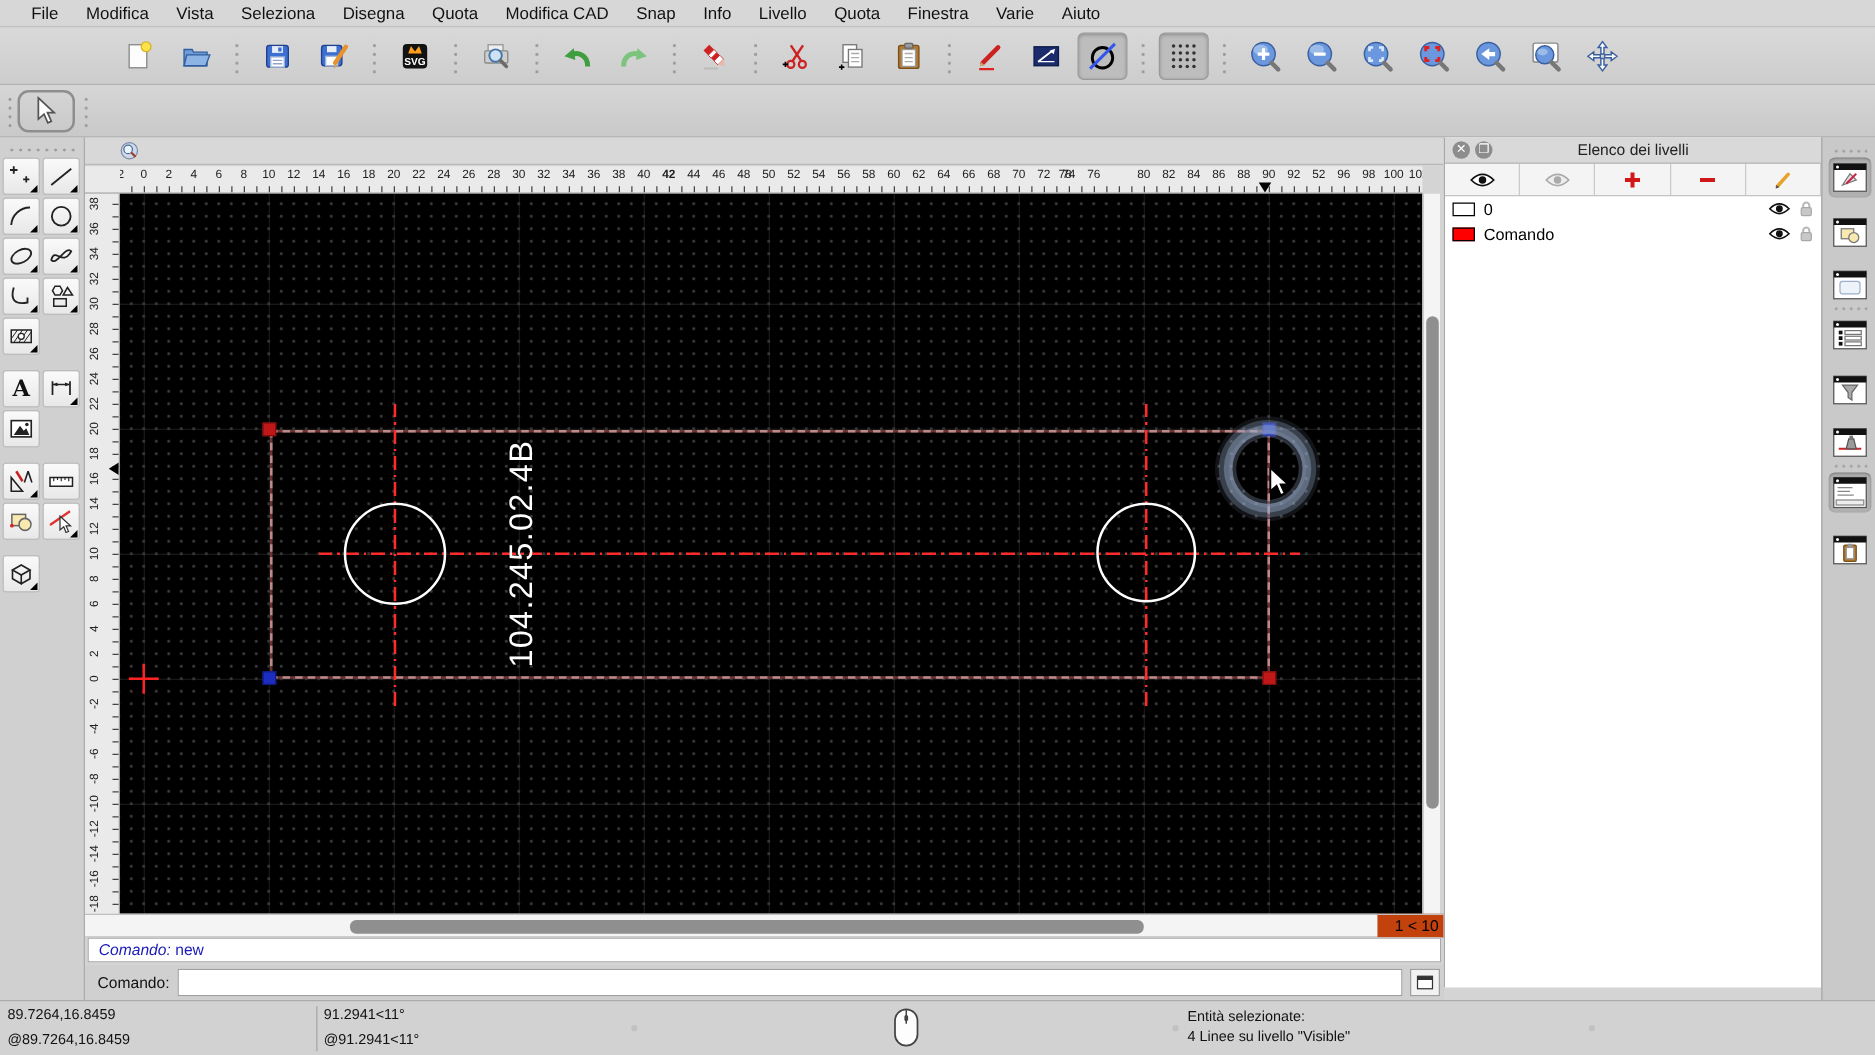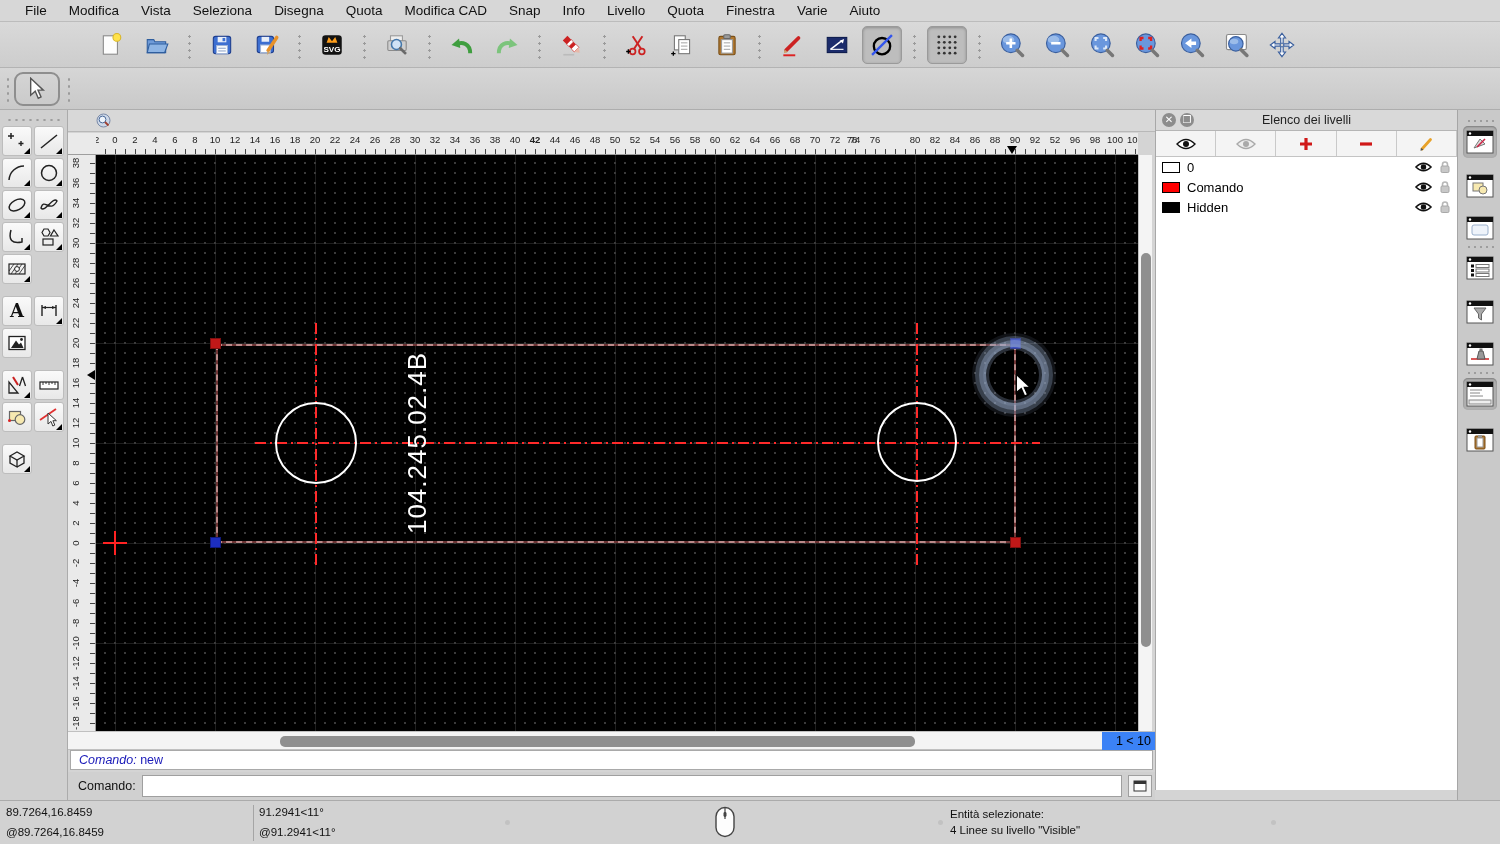--- a/index.html
+++ b/index.html
@@ -68,21 +68,21 @@
   .part-label { position:absolute; left:321px; top:288px; transform:translate(-50%,-50%) rotate(-90deg); color:#fff; font-size:26px; letter-spacing:1px; white-space:nowrap; }
   .snap-glow { position:absolute; left:890px; top:192px; width:56px; height:56px; border-radius:50%;
      box-shadow:0 0 0 3px rgba(150,170,200,.20), 0 0 0 7px rgba(160,180,210,.38), 0 0 0 11px rgba(150,170,200,.30), 0 0 0 14px rgba(140,160,190,.12), inset 0 0 0 3px rgba(150,170,200,.28); }
   .cursor { position:absolute; left:919px; top:219px; }
 
   
   .vscroll { position:absolute; left:1138px; top:155px; width:14px; height:576px; background:#f4f4f4; border-left:1px solid #c0c0c0; }
   .vthumb { position:absolute; left:2px; top:98px; width:10px; height:394px; background:#8f8f8f; border-radius:5px; }
   .hscroll { position:absolute; left:68px; top:731px; width:1034px; height:19px; background:#f4f4f4; border-top:1px solid #c0c0c0; border-bottom:1px solid #c0c0c0; }
   .hthumb { position:absolute; left:212px; top:4px; width:635px; height:11px; background:#8f8f8f; border-radius:5px; }
-  .scale-label { position:absolute; left:1102px; top:731px; width:53px; height:19px; background:#3b82f6; border-top:1px solid #c0c0c0; font-size:12.5px; text-align:right; padding:2px 4px 0 0; color:#000; }
+  .scale-label { position:absolute; left:1102px; top:731px; width:53px; height:19px; background:#c2410c; border-top:1px solid #c0c0c0; font-size:12.5px; text-align:right; padding:2px 4px 0 0; color:#000; }
 
   
   .cmd-history { position:absolute; left:70px; top:750px; width:1083px; height:20px; background:#fff; border:1px solid #a9a9a9; font-size:12.5px; padding:2px 0 0 8px; color:#1a1ab8; }
   .cmd-history .lab { font-style:italic; }
   .cmd-row { position:absolute; left:68px; top:772px; width:1087px; height:28px; background:#d0d0d0; display:flex; align-items:center; }
   .cmd-label { font-size:12.5px; margin-left:10px; color:#111; }
   .cmd-input { margin-left:6px; width:980px; height:22px; border:1px solid #9f9f9f; background:#fff; font-family:"Liberation Sans",sans-serif; font-size:12px; padding:0 4px; }
   .cmd-winbtn { margin-left:6px; width:24px; height:22px; background:#f2f2f2; border:1px solid #9f9f9f; display:flex; align-items:center; justify-content:center; }
 
   
@@ -850,33 +850,20 @@
         <span class="spacer"></span>
         <svg width="17" height="12" viewBox="0 0 20 14">
           <path d="M1 7 Q10 -2 19 7 Q10 16 1 7 Z" fill="#fff" stroke="#111" stroke-width="1.6"></path>
           <circle cx="10" cy="7" r="3.2" fill="#111"></circle>
         </svg>
         <svg width="12" height="14" viewBox="0 0 12 14">
           <path d="M3.5 6 V4.5 a2.5 2.5 0 0 1 5 0 V6" fill="none" stroke="#b8b8b8" stroke-width="1.6"></path>
           <rect x="2" y="6" width="8" height="6.5" rx="1.2" fill="#c8c8c8" stroke="#a8a8a8"></rect>
         </svg>
       </div>
-      <div class="lrow">
-        <span class="swatch" style="background:#000000"></span>
-        <span>Hidden</span>
-        <span class="spacer"></span>
-        <svg width="17" height="12" viewBox="0 0 20 14">
-          <path d="M1 7 Q10 -2 19 7 Q10 16 1 7 Z" fill="#fff" stroke="#111" stroke-width="1.6"></path>
-          <circle cx="10" cy="7" r="3.2" fill="#111"></circle>
-        </svg>
-        <svg width="12" height="14" viewBox="0 0 12 14">
-          <path d="M3.5 6 V4.5 a2.5 2.5 0 0 1 5 0 V6" fill="none" stroke="#b8b8b8" stroke-width="1.6"></path>
-          <rect x="2" y="6" width="8" height="6.5" rx="1.2" fill="#c8c8c8" stroke="#a8a8a8"></rect>
-        </svg>
-      </div>
     </div>
 </div>
 
 <div class="dockstrip">
   <div class="dock-grip" style="top:8px;"></div>
   <div class="dockbtn pressed" style="top:16px;">
       <svg width="28" height="24" viewBox="0 0 28 24">
         <rect x="1" y="1" width="26" height="22" fill="#fff" stroke="#555"></rect>
         <rect x="1" y="1" width="26" height="5" fill="#111"></rect>
         <circle cx="4" cy="3.5" r="1.2" fill="#fff"></circle>

